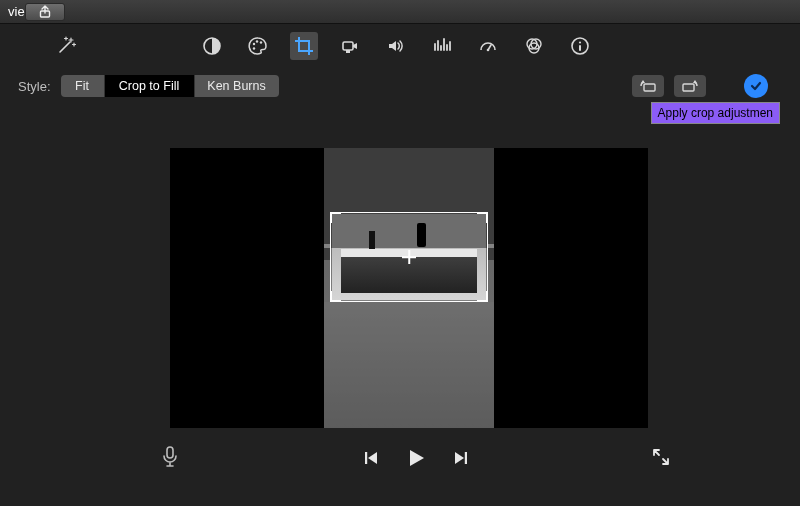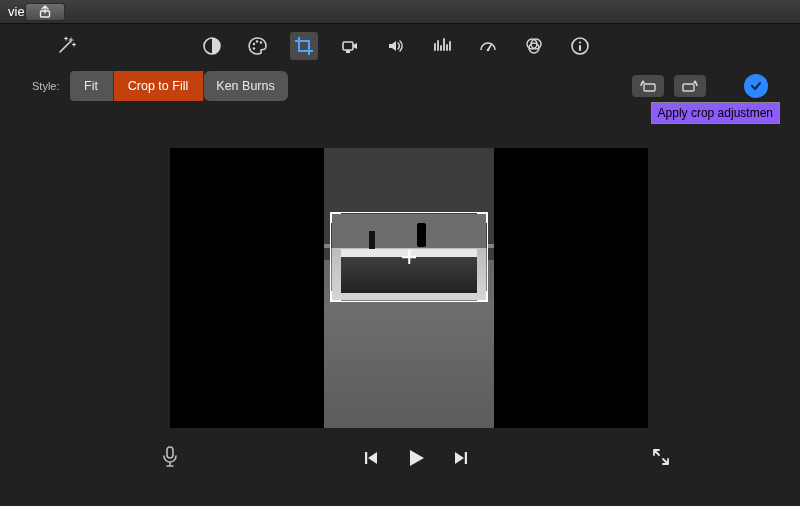--- a/index.html
+++ b/index.html
@@ -49,37 +49,37 @@
   .tool svg { display:block; }
 
   
   .toolbar2 {
     height: 36px;
     display: flex;
     align-items: center;
     padding: 0 18px;
     position: relative;
   }
-  .style-label { color: #bfbfbf; margin-right: 10px; font-size: 11px; margin-left: 14px;}
+  .style-label { color: #bfbfbf; margin-right: 10px; font-size: 13px; margin-left: 0;}
   .seg {
     display: flex;
     border-radius: 4px;
     overflow: hidden;
   }
   .seg .segbtn {
-    height: 30px;
+    height: 22px;
     display: flex; align-items: center; justify-content: center;
     font-size: 12.5px;
     color: #eaeaea;
     background: #555;
     border-right: 1px solid #333;
     padding: 0 12px;
   }
-  .seg .segbtn:last-child { border-right: none; border-radius: 6px; }
-  .seg .segbtn.selected { background: #c2410c; color:#fff; }
+  .seg .segbtn:last-child { border-right: none; }
+  .seg .segbtn.selected { background: #000000; color:#fff; }
   .seg .segbtn.fit { width: 44px; padding:0; }
   .seg .segbtn.crop { width: 90px; padding:0;}
   .seg .segbtn.kb { width: 84px; padding:0;}
   .rot-group {
     display: flex; gap: 10px;
     margin-left: auto;
   }
   .rotbtn {
     width: 32px; height: 22px;
     background: #4a4a4a;

